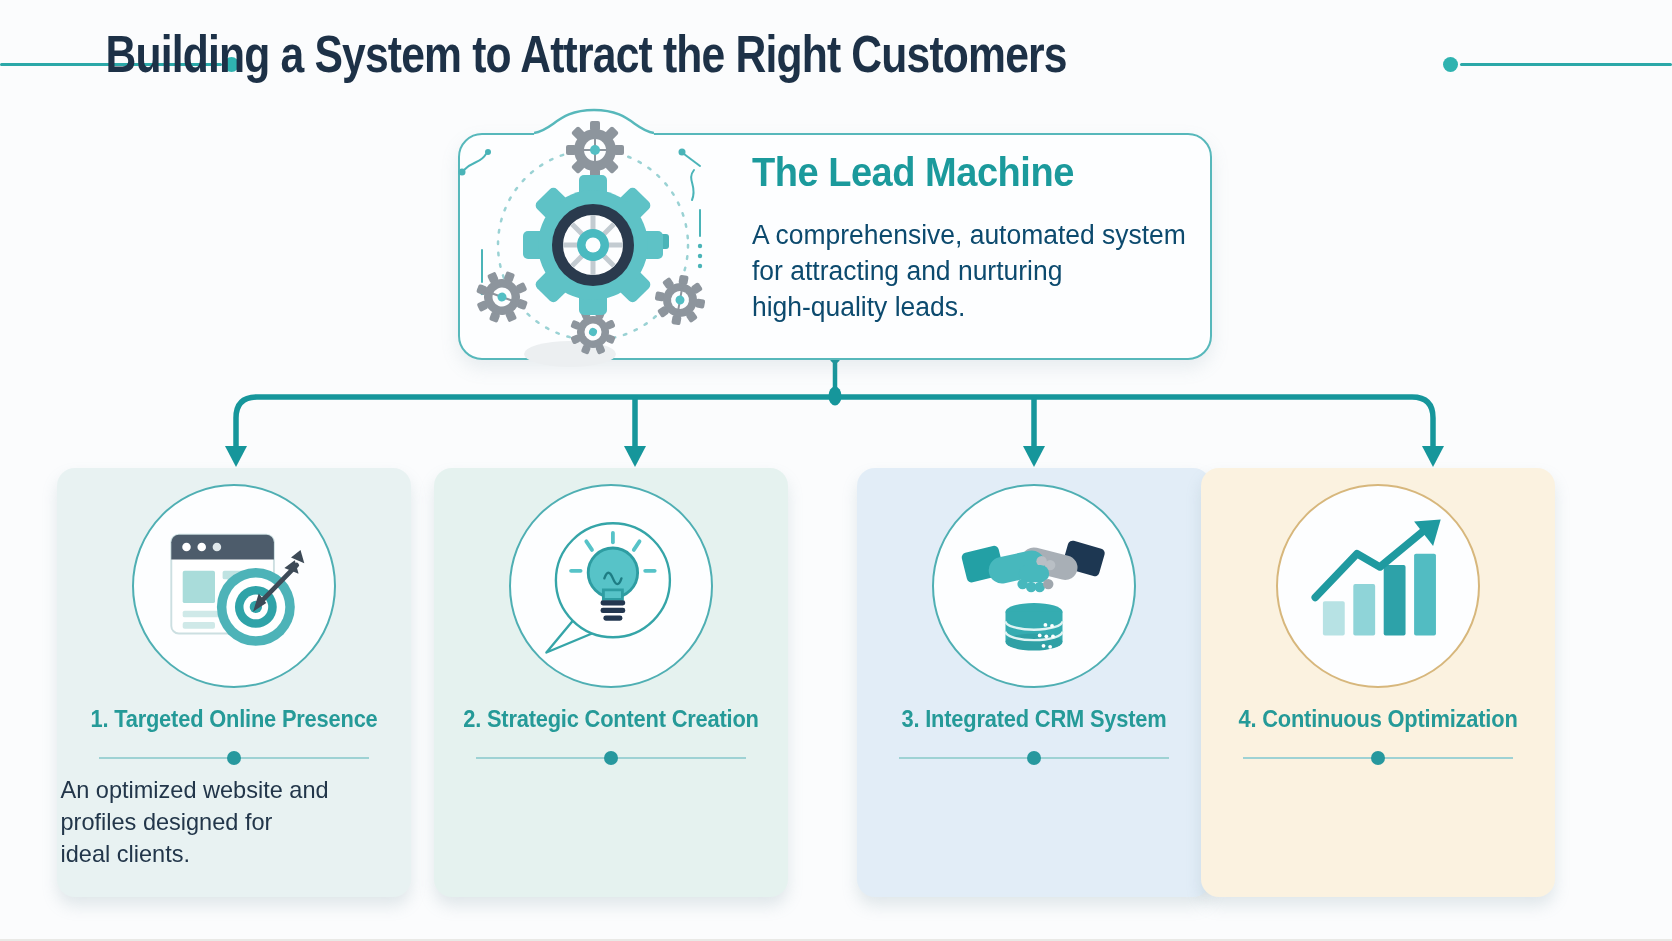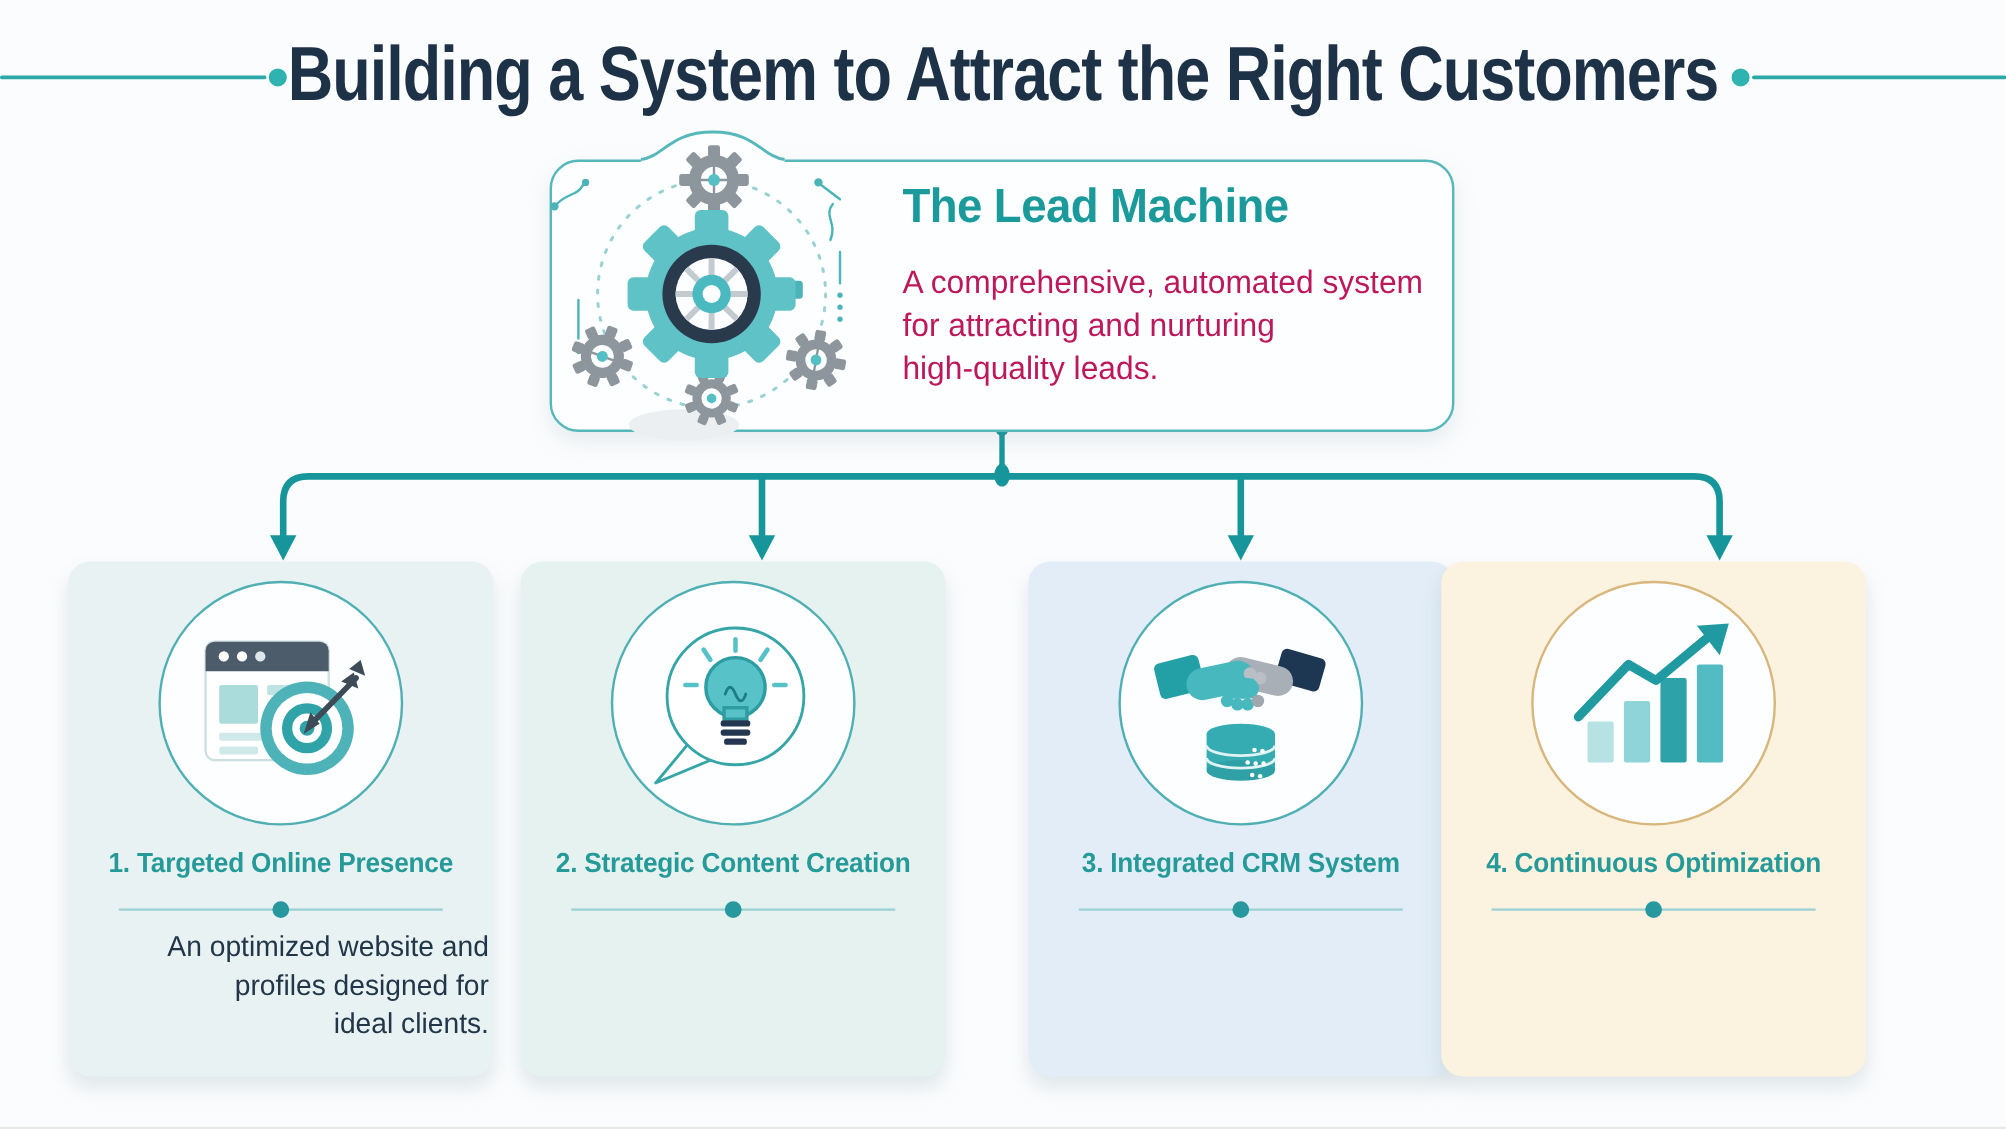--- a/index.html
+++ b/index.html
@@ -12,39 +12,39 @@
 
   
   .hdr-line{position:absolute;top:63px;height:3px;background:#2ba8a8;border-radius:2px;}
   .hdr-line.left{left:0;width:222px;}
   .hdr-line.right{left:1460px;width:212px;}
   .hdr-dot{position:absolute;top:57px;width:15px;height:15px;border-radius:50%;background:#2fb3b0;}
   .hdr-dot.left{left:224px;}
   .hdr-dot.right{left:1443px;}
   h1.title{
     position:absolute;left:0;top:26px;width:1672px;margin:0;
-    text-align:center;color:#1d3147;font-size:64px;font-weight:bold;line-height:1.1;
+    text-align:left;color:#1d3147;font-size:52px;font-weight:bold;line-height:1.1;
   }
   h1.title .squeeze{display:inline-block;transform:scaleX(0.82);transform-origin:50% 50%;letter-spacing:-1px;}
 
   
   .hero-box{
     position:absolute;left:458px;top:133px;width:754px;height:227px;
     background:#fdfeff;border:2px solid #57b8bb;border-radius:24px;
     box-shadow:0 8px 18px rgba(120,150,160,0.15);
     box-sizing:border-box;z-index:1;
   }
   .hero-bump{position:absolute;left:534px;top:107px;z-index:2;}
   .gear-cluster{position:absolute;left:448px;top:110px;z-index:3;}
   .hero-text{position:absolute;left:752px;top:150px;width:460px;z-index:2;}
   .hero-text h2{
     margin:0;color:#1b9a9c;font-size:40px;font-weight:bold;letter-spacing:-0.5px;
     transform:scaleX(0.95);transform-origin:0 50%;
   }
-  .hero-desc{margin-top:22px;color:#be185d;font-size:27px;line-height:36px;font-weight:500;}
+  .hero-desc{margin-top:22px;color:#0c4a6e;font-size:27px;line-height:36px;font-weight:500;}
   .hero-desc div{transform:scaleX(0.98);transform-origin:0 50%;}
 
   
   .connector{position:absolute;left:0;top:0;z-index:0;pointer-events:none;}
 
   
   .card{
     position:absolute;top:468px;width:354px;height:429px;border-radius:18px;
     box-shadow:0 9px 16px rgba(120,150,160,0.20);
   }
@@ -56,21 +56,21 @@
   }
   .card h3{
     position:absolute;top:238px;left:0;width:100%;margin:0;text-align:center;
     color:#259a98;font-size:23px;font-weight:bold;letter-spacing:-0.2px;
     transform:scaleX(0.95);
   }
   .card .divider{position:absolute;top:283px;left:50%;transform:translateX(-50%);width:270px;height:14px;}
   .card .divider .line{position:absolute;top:6px;left:0;width:100%;height:2px;background:#9ed2d4;}
   .card .divider .dot{position:absolute;top:0;left:50%;transform:translateX(-50%);width:14px;height:14px;border-radius:50%;background:#27989e;}
   .card .body{
-    position:absolute;top:306px;left:0;width:100%;margin:0;text-align:right;
+    position:absolute;top:306px;left:0;width:100%;margin:0;text-align:left;
     color:#22364a;font-size:24px;line-height:32px;font-weight:500;
   }
   .card .body span{display:block;transform:scaleX(0.98);}
 
   .bottom-rule{position:absolute;left:0;bottom:0;width:100%;height:2px;background:#e9e9e6;}
 </style>
 </head>
 <body>
 
 <div class="hdr-line left"></div>

